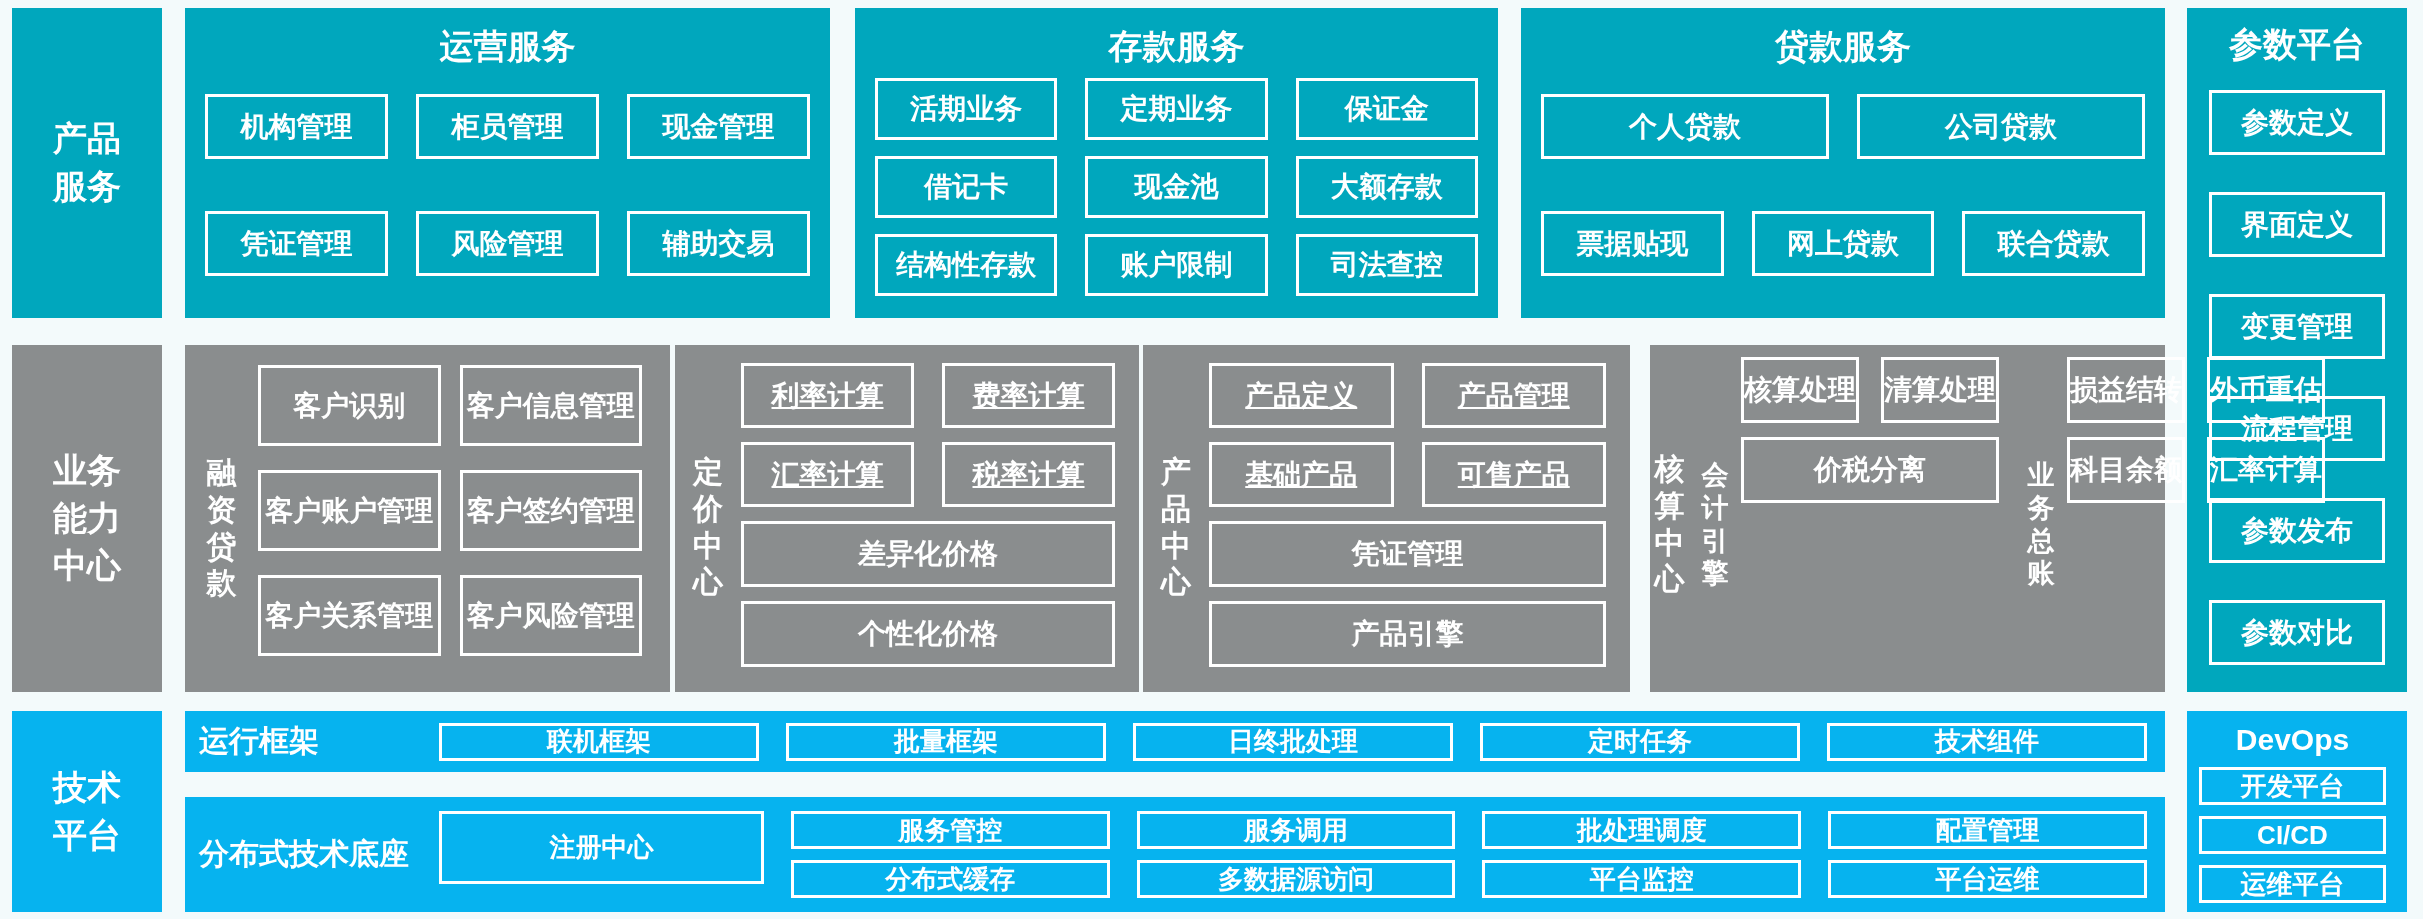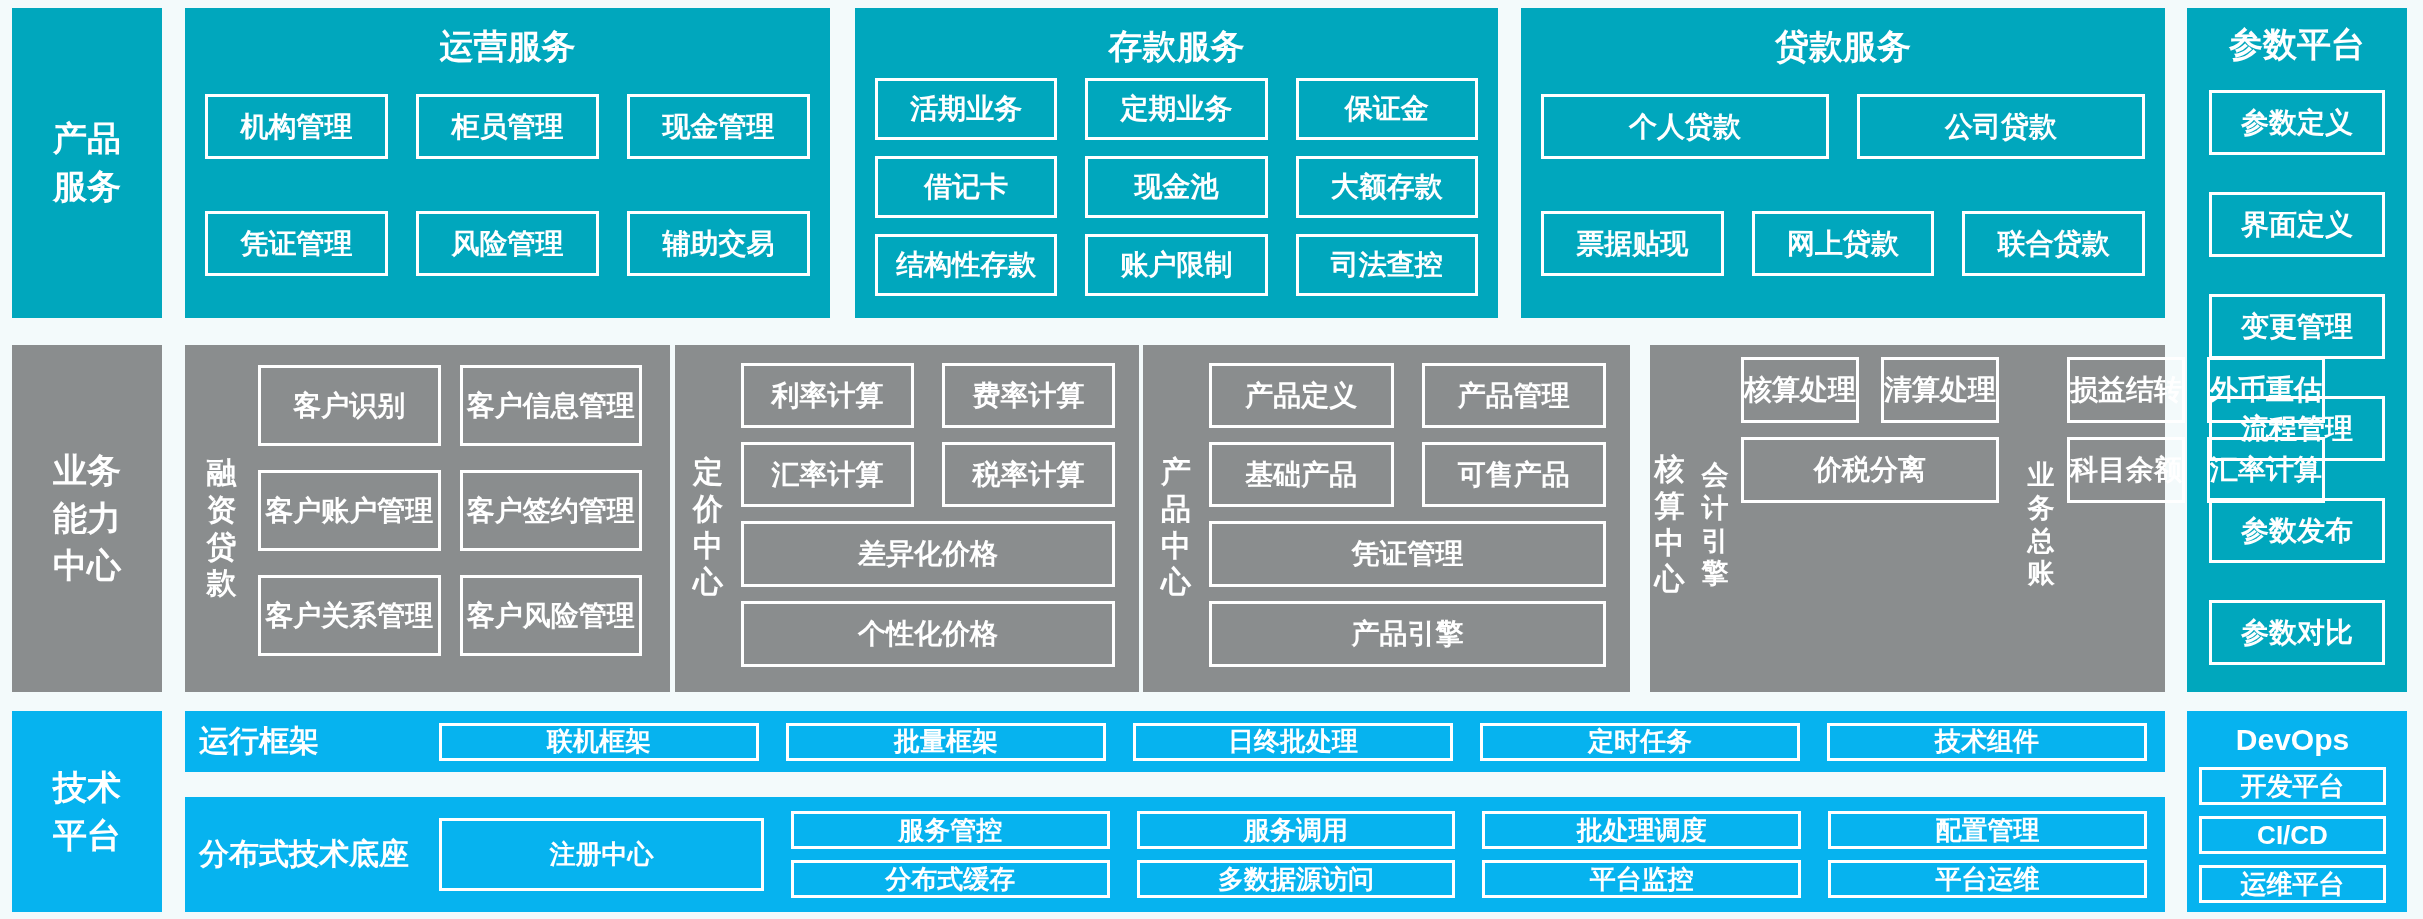--- a/index.html
+++ b/index.html
@@ -45,37 +45,37 @@
     font-size:30px;font-weight:bold;text-align:center;}
   .vcol{display:flex;align-items:center;justify-content:center;align-self:stretch;}
   .c-cust{padding:20px 28px 0 0;}
   .c-cust .vcol{width:73px;}
   .c-cust .boxes{flex:1;display:flex;flex-direction:column;gap:24px;}
   .c-cust .row{gap:19px;}
   .c-cust .node{height:81px;}
   .c-mid{padding:18px 24px 0 0;}
   .c-mid .vcol{width:66px;}
   .c-mid .boxes{flex:1;display:flex;flex-direction:column;gap:14px;}
-  .c-mid .row{}
+  .c-mid .row{text-decoration:underline;}
   .c-mid .node{height:65px;flex:1;}
   .c-mid .node.wide{flex:none;height:66px;}
   .c-acct{padding:12px 26px 0 0;}
   .c-acct .vcol.main{width:55px;}
   .c-acct .groups{flex:1;display:flex;flex-direction:row;gap:16px;}
   .c-acct .group{display:flex;}
   .c-acct .group .vcol{width:52px;}
   .c-acct .group .vlabel{font-size:27px;}
   .c-acct .gboxes{flex:1;display:flex;flex-direction:column;gap:14px;}
   .c-acct .row{gap:22px;}
   .c-acct .node{height:66px;}
 
   
   .band{display:flex;align-items:center;padding:0 18px 0 14px;}
   .band-label{width:240px;font-size:30px;font-weight:bold;white-space:nowrap;}
-  .band .boxes{flex:1;display:flex;gap:27px;align-items:center;}
+  .band .boxes{flex:1;display:flex;gap:27px;align-items:flex-start;}
   .band .node{font-size:26px;height:38px;}
   .band .registry{height:73px;}
   .band .stack{flex:1;display:flex;flex-direction:column;gap:11px;}
   .band .stack .node{flex:none;}
 
   
   .devops{display:flex;flex-direction:column;padding:8px 21px 0;}
   .devops .title{height:42px;text-align:center;font-size:30px;font-weight:bold;
     display:flex;align-items:center;justify-content:center;margin-bottom:6px;}
   .devops .items{display:flex;flex-direction:column;gap:11px;}

